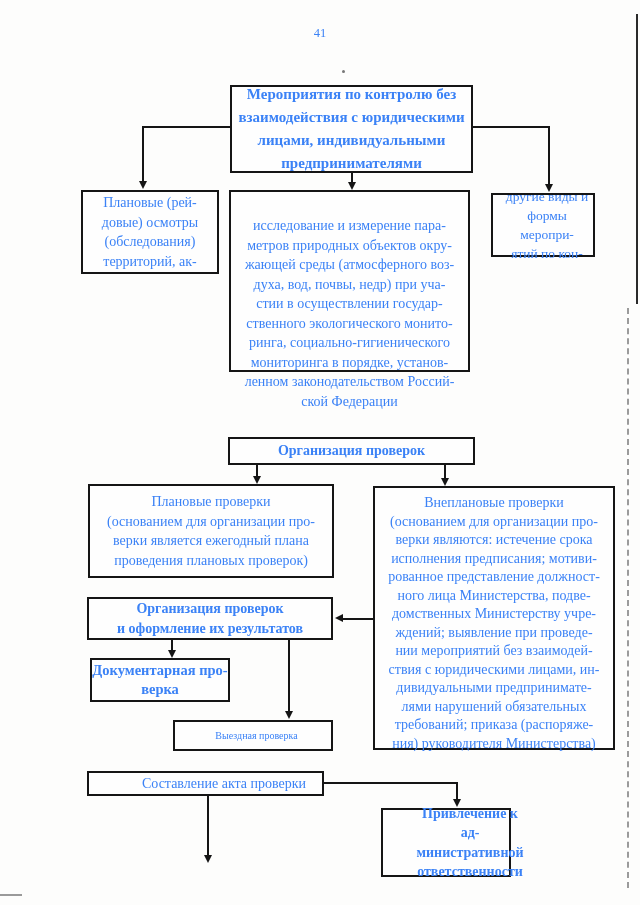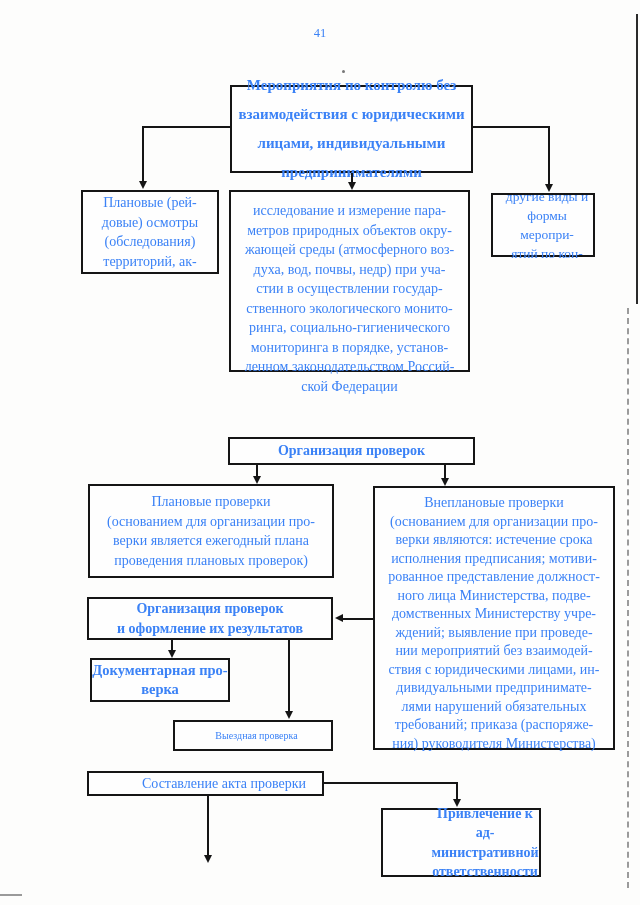--- a/index.html
+++ b/index.html
@@ -34,42 +34,42 @@
 
 <div id="page">
 
   <div id="page-number">41</div>
 
   <div class="artifact" style="left:342px;top:70px;width:3px;height:3px;background:#777;border-radius:50%;"></div>
   <div class="artifact" style="left:636px;top:14px;width:2px;height:290px;background:#2a2a2a;"></div>
   <div class="artifact" style="left:627px;top:308px;width:0;height:580px;border-left:2px dashed #9b9b9b;"></div>
   <div class="artifact" style="left:0;top:894px;width:22px;height:2px;background:#9a9a9a;"></div>
 
-  <div class="box bold thick" style="left:230px;top:85px;width:243px;height:88px;font-size:15px;line-height:29px;">Мероприятия по контролю без
+  <div class="box bold thick" style="left:230px;top:85px;width:243px;height:88px;font-size:15px;line-height:23px;">Мероприятия по контролю без
 взаимодействия с юридическими
 лицами, индивидуальными
 предпринимателями</div>
 
   <div class="line" style="left:142px;top:126px;width:88px;height:2px;"></div>
   <div class="line" style="left:142px;top:126px;width:2px;height:56px;"></div>
   <div class="arrow-down" style="left:139px;top:181px;"></div>
 
   <div class="line" style="left:351px;top:173px;width:2px;height:10px;"></div>
   <div class="arrow-down" style="left:348px;top:182px;"></div>
 
   <div class="line" style="left:473px;top:126px;width:77px;height:2px;"></div>
   <div class="line" style="left:548px;top:126px;width:2px;height:59px;"></div>
   <div class="arrow-down" style="left:545px;top:184px;"></div>
 
   <div class="box thick" style="left:81px;top:190px;width:138px;height:84px;">Плановые (рей-
 довые) осмотры
 (обследования)
 территорий, ак-</div>
 
-  <div class="box" style="left:229px;top:190px;width:241px;height:182px;align-items:flex-start;padding-top:9px;">исследование и измерение пара-
+  <div class="box" style="left:229px;top:190px;width:241px;height:182px;align-items:flex-start;padding-top:24px;">исследование и измерение пара-
 метров природных объектов окру-
 жающей среды (атмосферного воз-
 духа, вод, почвы, недр) при уча-
 стии в осуществлении государ-
 ственного экологического монито-
 ринга, социально-гигиенического
 мониторинга в порядке, установ-
 ленном законодательством Россий-
 ской Федерации</div>
 
@@ -124,17 +124,17 @@
 
   <div class="box" style="left:87px;top:771px;width:237px;height:25px;padding-left:37px;">Составление акта проверки</div>
 
   <div class="line" style="left:324px;top:782px;width:134px;height:2px;"></div>
   <div class="line" style="left:456px;top:782px;width:2px;height:18px;"></div>
   <div class="arrow-down" style="left:453px;top:799px;"></div>
 
   <div class="line" style="left:207px;top:796px;width:2px;height:60px;"></div>
   <div class="arrow-down" style="left:204px;top:855px;"></div>
 
-  <div class="box bold" style="left:381px;top:808px;width:160px;height:69px;padding-left:48px;">Привлечение к ад-
+  <div class="box bold" style="left:381px;top:808px;width:130px;height:69px;padding-left:48px;">Привлечение к ад-
 министративной
 ответственности</div>
 
 </div>
 
 </body></html>

